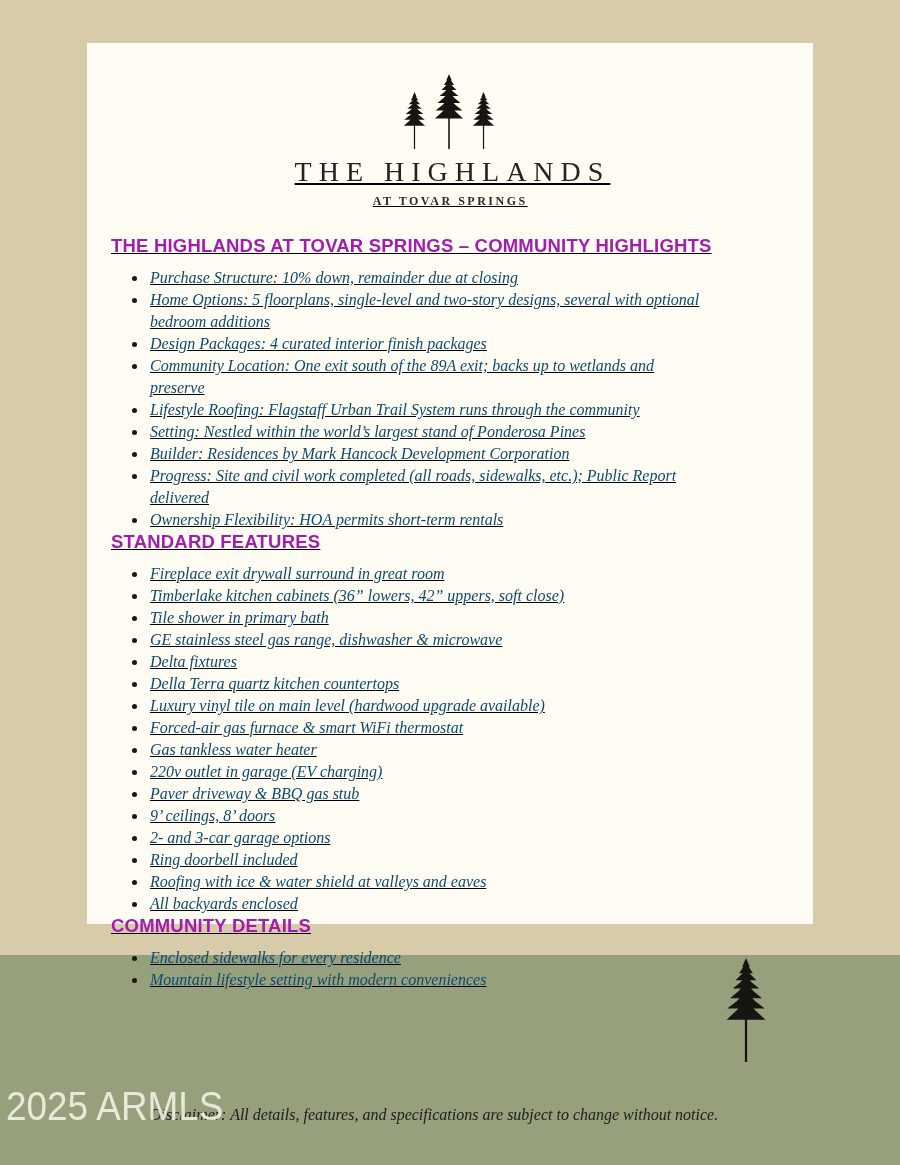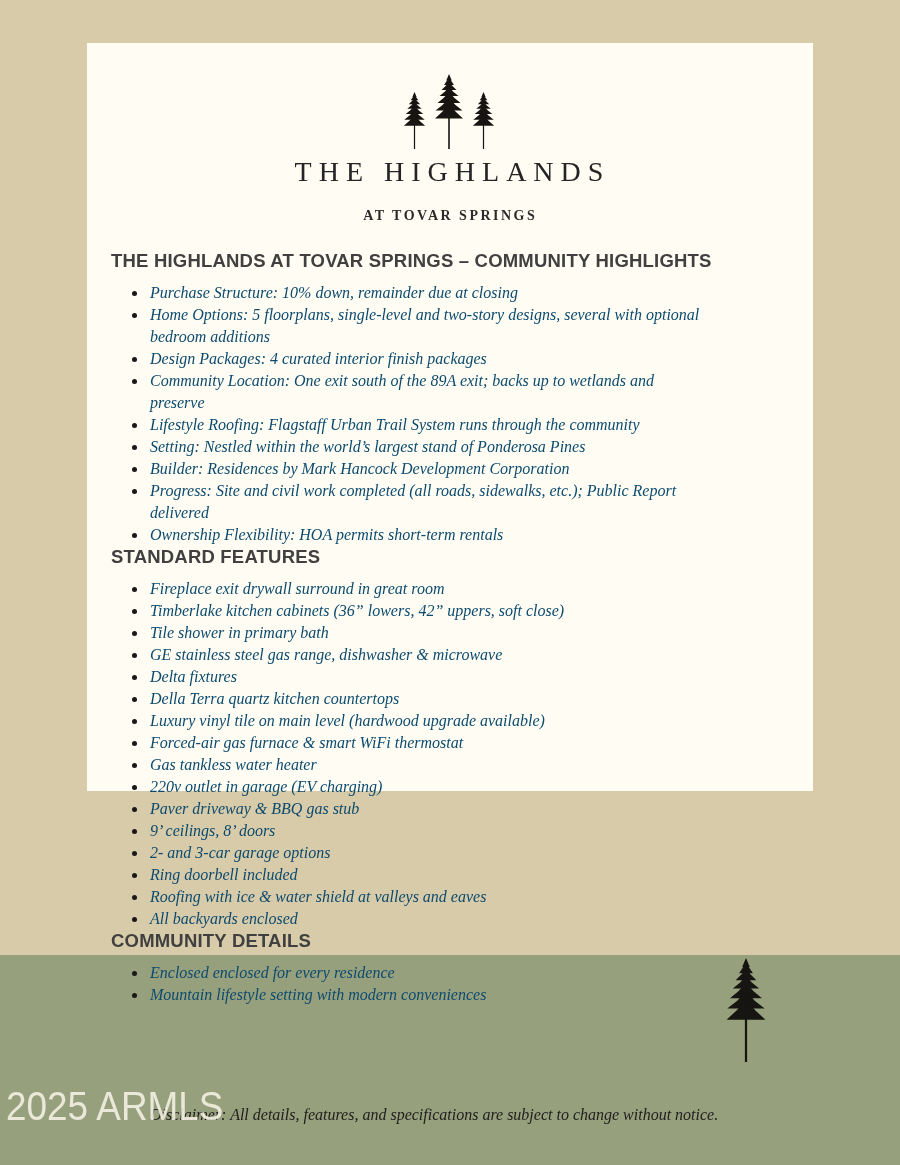--- a/index.html
+++ b/index.html
@@ -10,58 +10,59 @@
     height: 1165px;
     overflow: hidden;
     background: linear-gradient(to bottom, #d8cba9 0px, #d8cba9 955px, #97a07d 955px, #97a07d 100%);
     font-family: "Liberation Serif", serif;
   }
   .card {
     position: absolute;
     left: 87px;
     top: 43px;
     width: 726px;
-    height: 748px;
+    height: 881px;
     background: #fffdf3;
     box-sizing: border-box;
     padding: 0 26px 16px 24px;
+    text-decoration: underline;
   }
   .logo { text-align: center; padding-top: 28px; }
   .logo-trees {
     display: flex;
     justify-content: center;
     align-items: flex-end;
     gap: 8px;
     height: 78px;
   }
   .logo-trees svg { display: block; }
   .tree-small { width: 23px; height: 57px; }
   .tree-large { width: 30px; height: 77px; }
   .logo-title {
     margin-top: 7px;
     font-size: 28px;
     letter-spacing: 7px;
     text-indent: 7px;
     color: #242424;
   }
   .logo-subtitle {
-    margin-top: 20px;
-    font-size: 14px;
+    margin-top: 6px;
+    font-size: 12px;
     letter-spacing: 2.5px;
     text-indent: 2.5px;
     font-weight: 600;
     color: #2a2a2a;
   }
   .heading {
     margin: 0;
     font-family: "Liberation Sans", sans-serif;
     font-size: 18.5px;
     font-weight: 700;
     letter-spacing: 0.2px;
-    color: #404040;
+    color: #a21caf;
   }
   .main-heading { margin-top: 26px; }
   .features-heading { }
   .details-heading { }
   ul.bullets {
     margin: 10px 0 0 0;
     padding-left: 37px;
     list-style: disc;
   }
   ul.bullets li {
@@ -173,21 +174,21 @@
       <li>Paver driveway &amp; BBQ gas stub</li>
       <li>9’ ceilings, 8’ doors</li>
       <li>2- and 3-car garage options</li>
       <li>Ring doorbell included</li>
       <li>Roofing with ice &amp; water shield at valleys and eaves</li>
       <li>All backyards enclosed</li>
     </ul>
 
     <h2 class="heading details-heading">COMMUNITY DETAILS</h2>
     <ul class="bullets">
-      <li>Enclosed enclosed for every residence</li>
+      <li>Enclosed sidewalks for every residence</li>
       <li>Mountain lifestyle setting with modern conveniences</li>
     </ul>
 
     <svg class="corner-tree" viewBox="0 0 60 150" preserveAspectRatio="xMidYMax meet">
         <use href="#pine-shape"></use>
       </svg>
   </div>
 
   <div class="disclaimer">Disclaimer: All details, features, and specifications are subject to change without notice.</div>
   <div class="watermark">2025 ARMLS</div>

